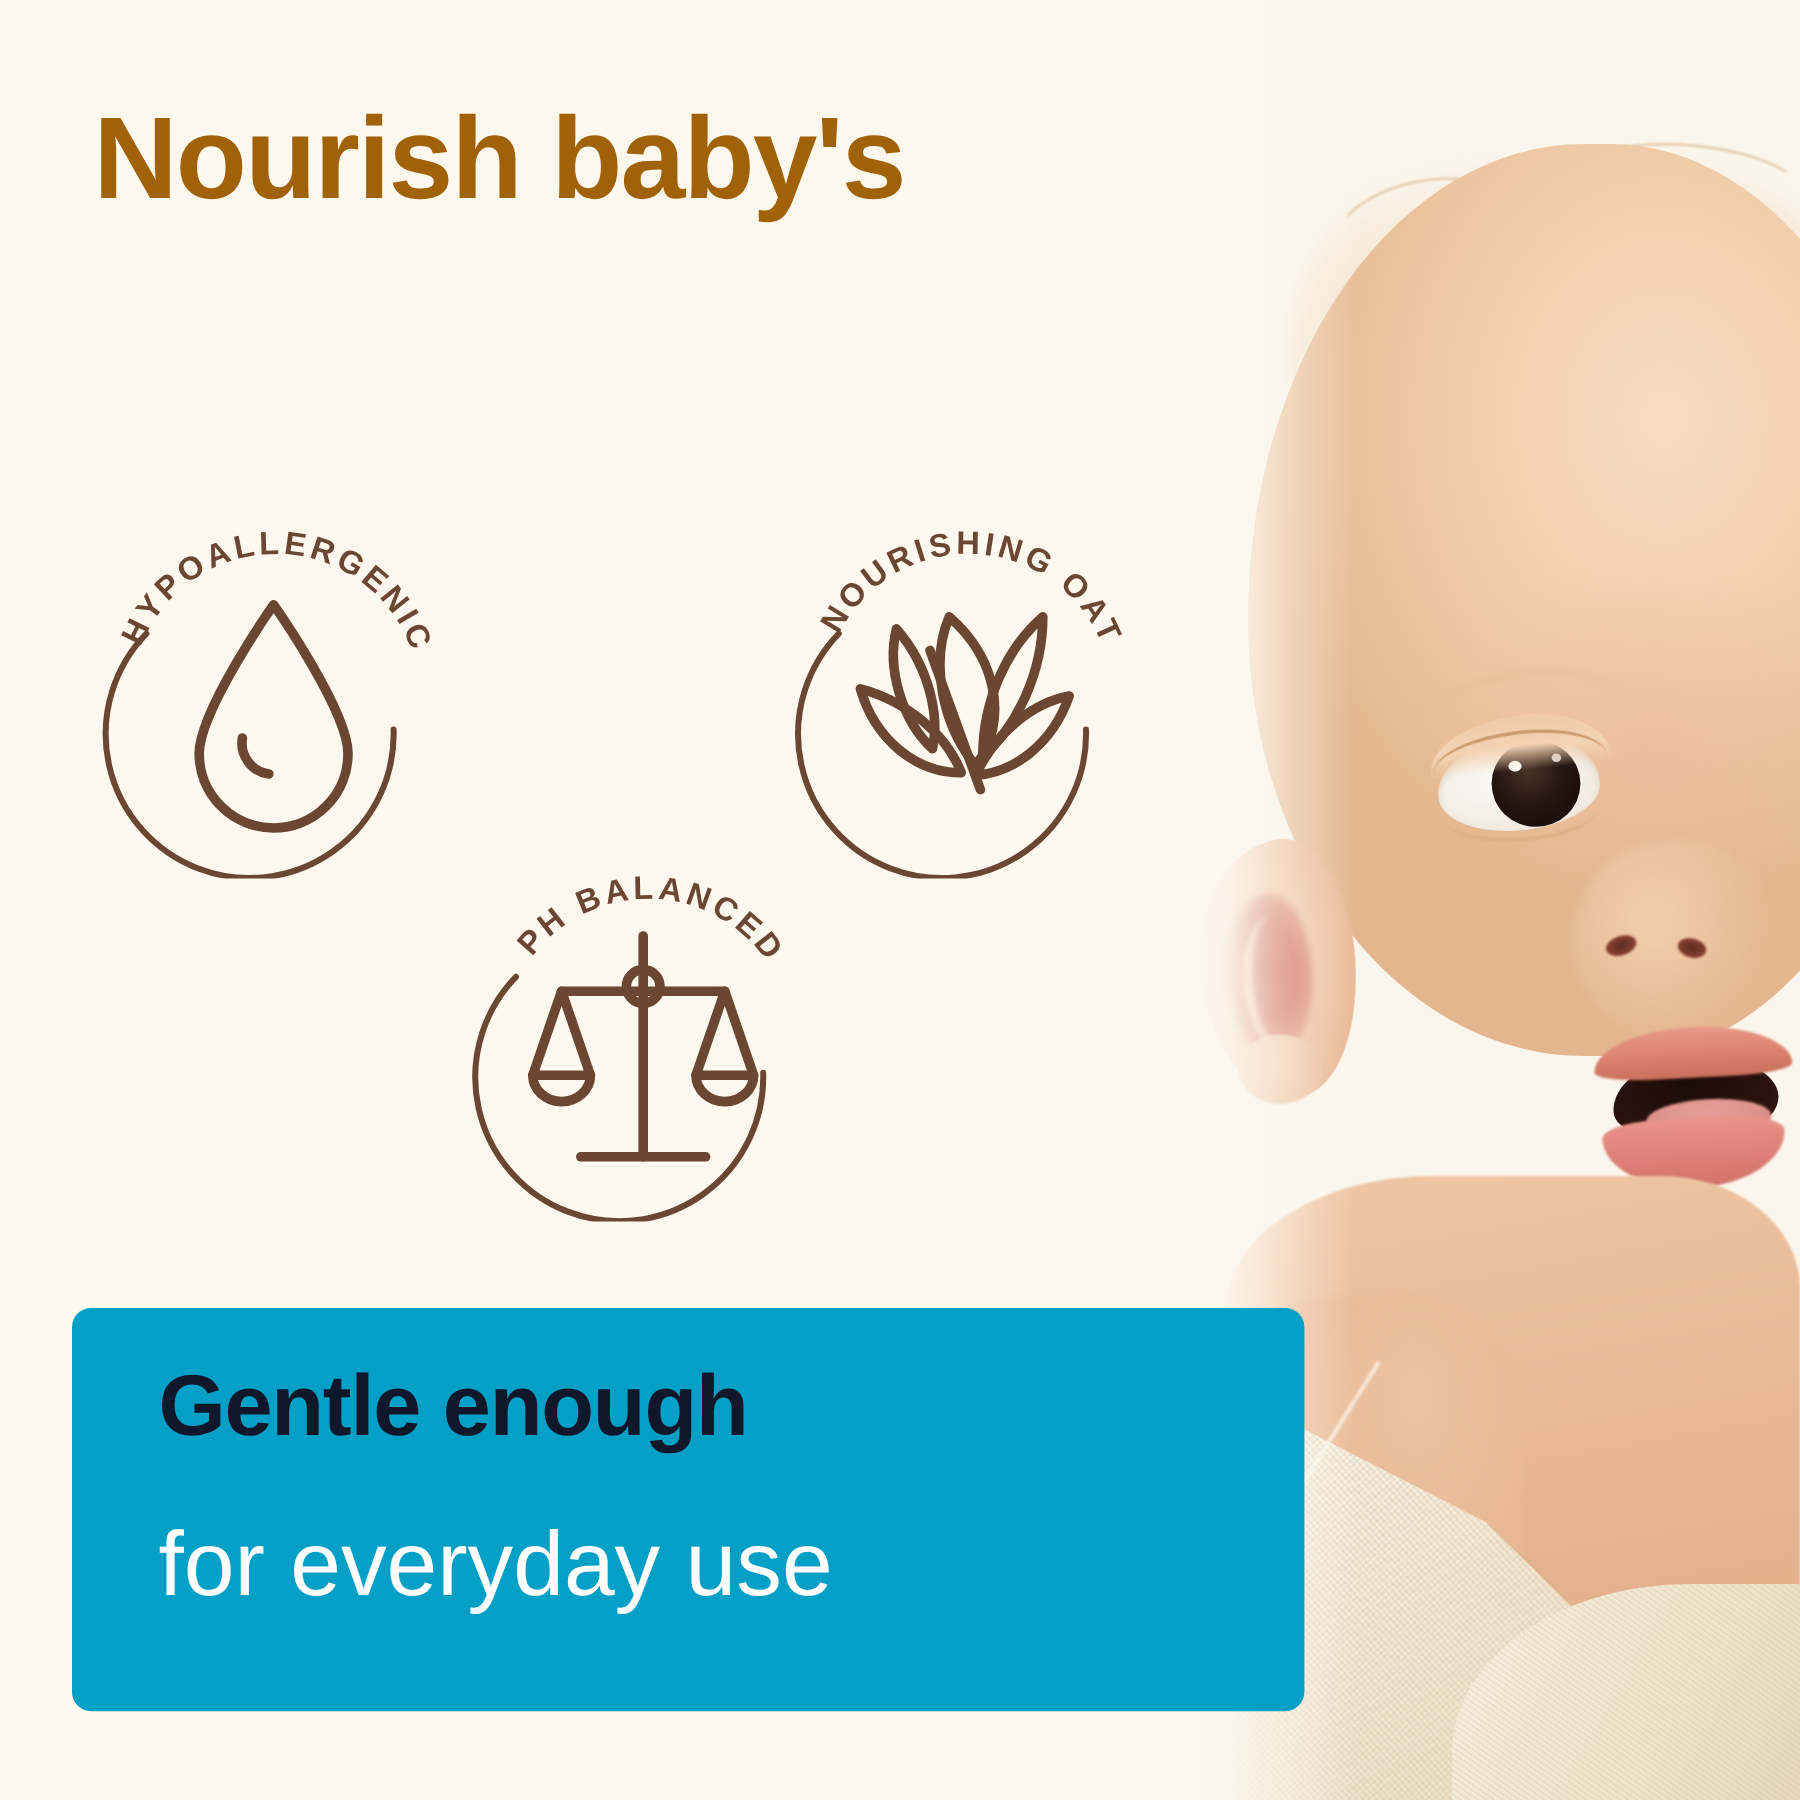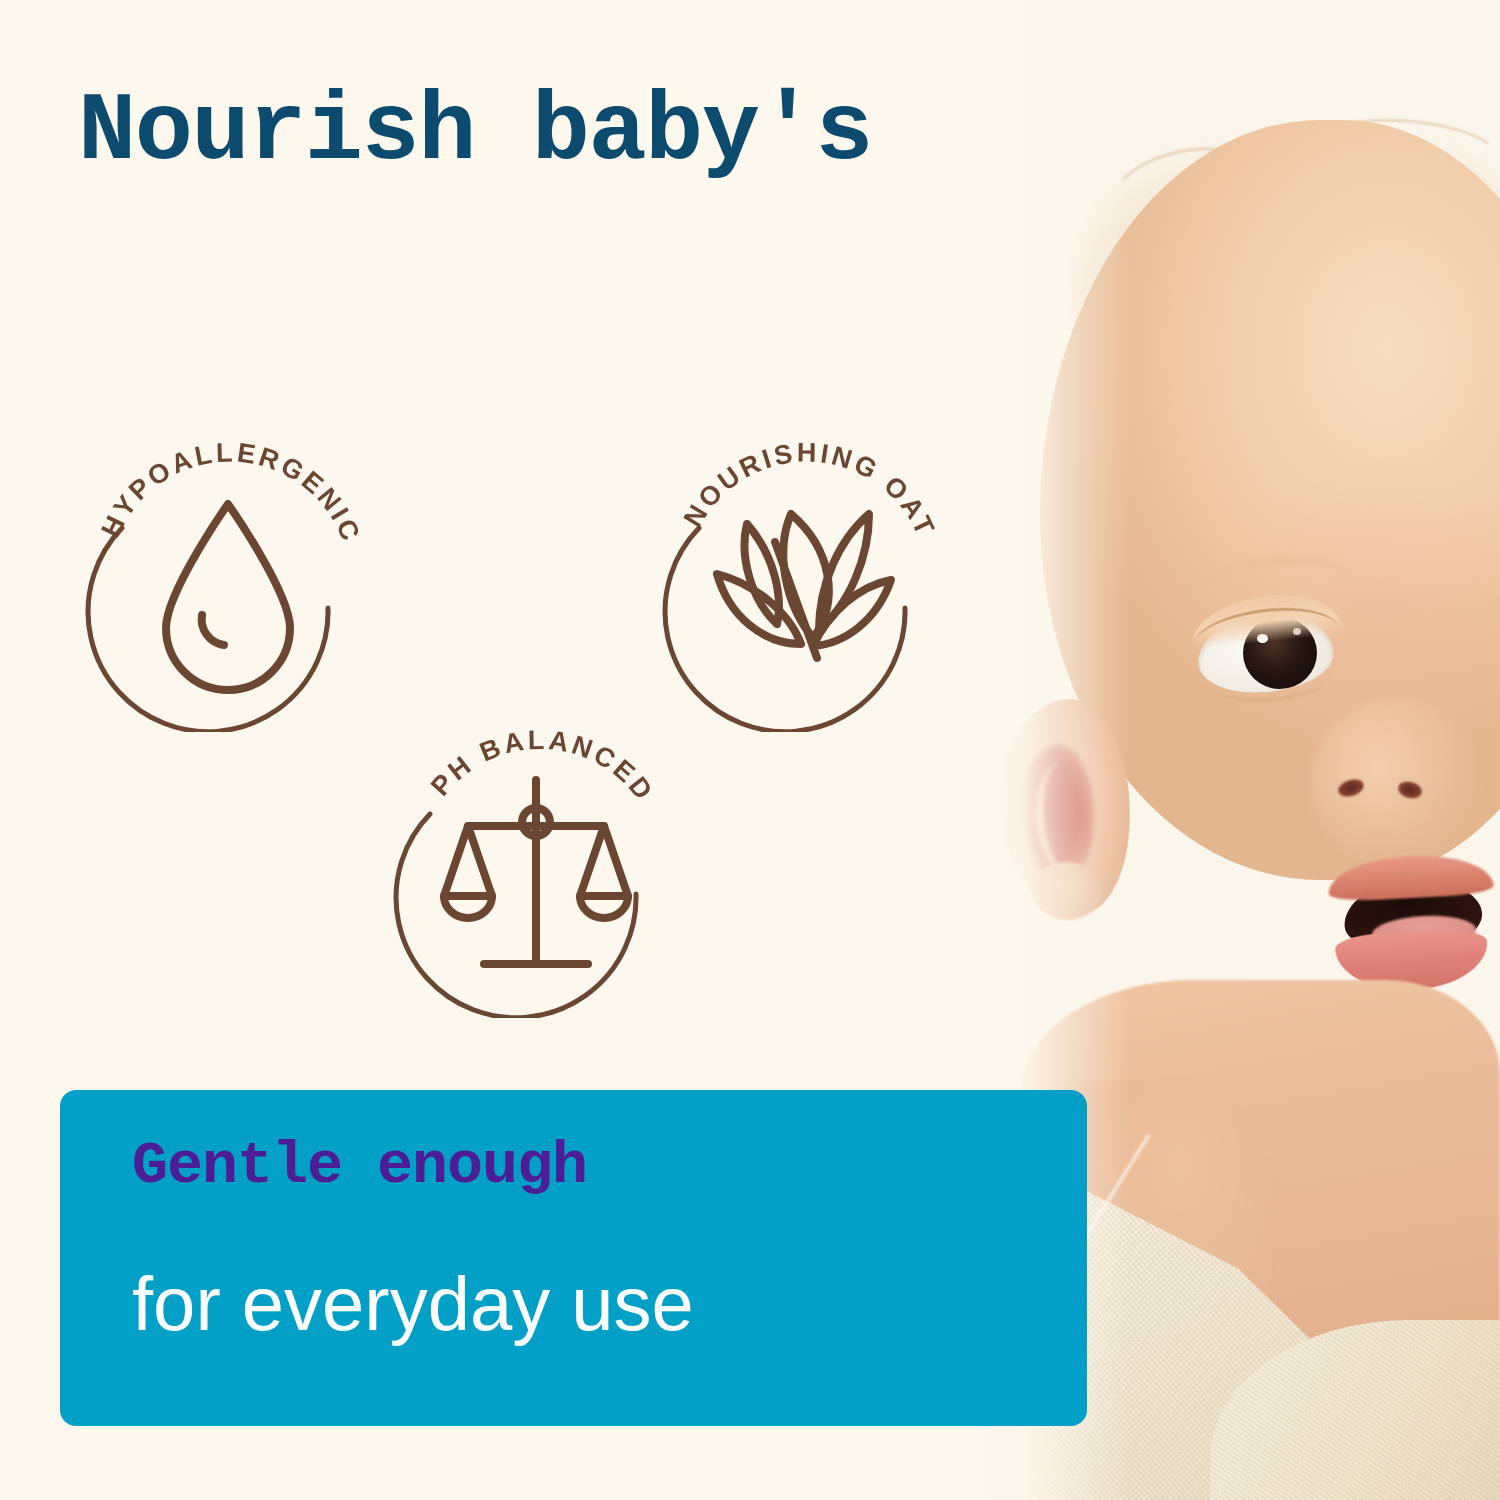--- a/index.html
+++ b/index.html
@@ -333,26 +333,25 @@
     height: 1500px;
     background: linear-gradient(90deg, #FDF8EE 0%, rgba(253,248,238,0.92) 30%, rgba(253,248,238,0.45) 65%, rgba(253,248,238,0) 100%);
   }
 
   
   .headline {
     position: absolute;
     left: 78px;
     top: 72px;
     width: 900px;
-    color: #0c4a6e;
+    color: #a16207;
     font-size: 97px;
     line-height: 1.24;
     font-weight: 700;
     letter-spacing: -1.5px;
-    font-family: Liberation Mono, monospace;
   }
 
   
   .badge {
     position: absolute;
     width: 300px;
     height: 300px;
   }
   .badge svg { display: block; width: 300px; height: 300px; }
   #badge-hypoallergenic { left: 78px;  top: 432px; }
@@ -374,26 +373,25 @@
     top: 1090px;
     width: 1027px;
     height: 336px;
     background: #02A0C6;
     border-radius: 16px;
   }
   .banner-line1 {
     position: absolute;
     left: 72px;
     top: 46px;
-    color: #4c1d95;
-    font-size: 60px;
+    color: #0f172a;
+    font-size: 72px;
     font-weight: 700;
     letter-spacing: -1px;
     line-height: 1;
-    font-family: Liberation Mono, monospace;
   }
   .banner-line2 {
     position: absolute;
     left: 72px;
     top: 176px;
     color: #FFFFFF;
     font-size: 76px;
     font-weight: 400;
     letter-spacing: 0px;
     line-height: 1;

